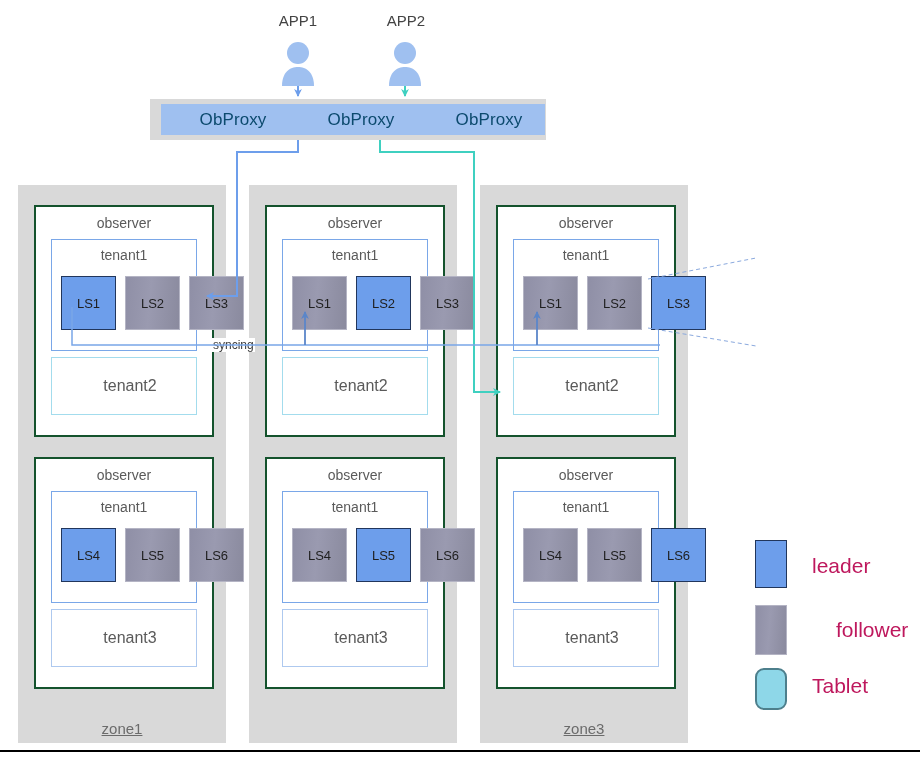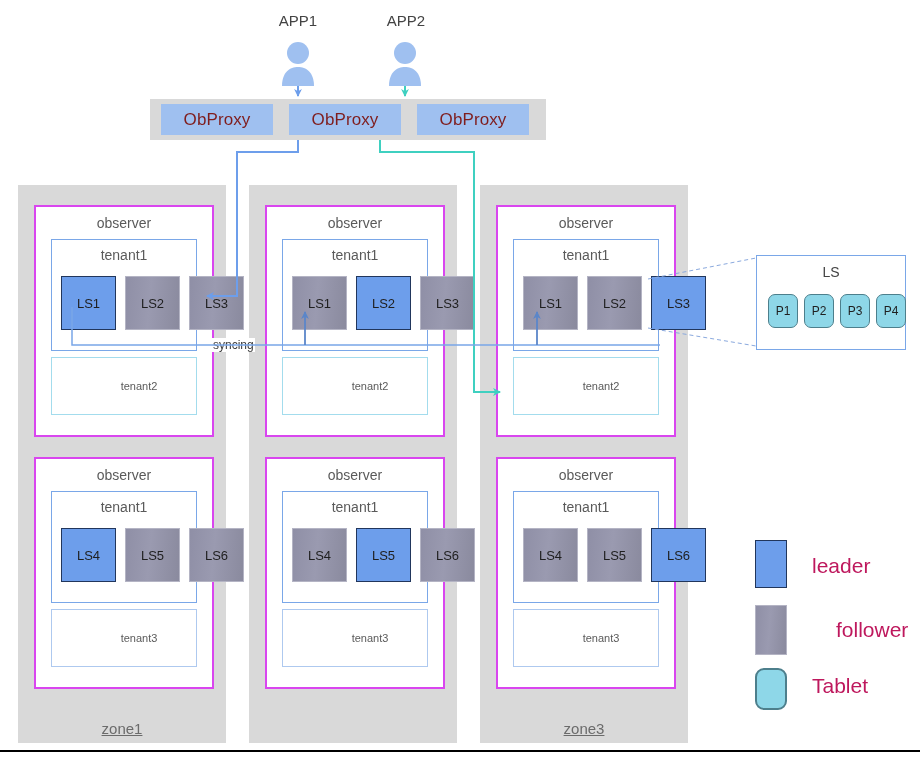--- a/index.html
+++ b/index.html
@@ -34,46 +34,47 @@
     width: 44px;
     height: 46px;
   }
 
   
   .proxy-band {
     background: #d9d9d9;
   }
   .proxy-box {
     background: #9fc0f0;
-    color: #7f1d1d;
+    color: #0c4a6e;
     font-size: 17px;
     display: flex;
     align-items: center;
     justify-content: center;
     letter-spacing: .1px;
+    padding-left: 16px;
   }
 
   
   .zone {
     background: #d9d9d9;
   }
   .zone-label {
     position: absolute;
     left: 0;
     bottom: 6px;
     width: 100%;
     text-align: center;
     font-size: 15px;
     color: #6b6b6b;
     text-decoration: underline;
   }
   .observer {
     position: absolute;
     background: #ffffff;
-    border: 2px solid #d946ef;
+    border: 2px solid #14532d;
   }
   .observer-title {
     position: absolute;
     top: 8px;
     left: 0;
     width: 100%;
     text-align: center;
     font-size: 14px;
     color: #5a5a5a;
   }
@@ -88,26 +89,26 @@
     position: absolute;
     top: 7px;
     left: 0;
     width: 100%;
     text-align: center;
     font-size: 14px;
     color: #5a5a5a;
   }
   .tenant-center {
     position: absolute;
-    left: 15px; top: 0;
+    left: 6px; top: 0;
     width: 100%; height: 100%;
     display: flex;
     align-items: center;
     justify-content: center;
-    font-size: 11px;
+    font-size: 16px;
     color: #5a5a5a;
   }
 
   
   .ls-row {
     position: absolute;
     display: flex;
     gap: 9px;
   }
   .ls {
@@ -326,29 +327,20 @@
           <div class="ls follower">LS5</div>
           <div class="ls leader">LS6</div>
         </div>
       </div>
       <div class="tenant tenant-t3" style="left:15px; top:150px; width:144px; height:56px;">
         <div class="tenant-center">tenant3</div>
       </div>
     </div>
   </div>
 
-  <div class="ls-detail abs" style="left:756px; top:255px; width:148px; height:93px;">
-    <div class="ls-detail-title">LS</div>
-    <div class="p-row" style="left:11px; top:38px;">
-      <div class="tablet">P1</div>
-      <div class="tablet">P2</div>
-      <div class="tablet">P3</div>
-      <div class="tablet">P4</div>
-    </div>
-  </div>
 
   <div class="abs legend-swatch leader" style="left:755px; top:540px; width:32px; height:48px;"></div>
   <div class="abs legend-text" style="left:812px; top:554px;">leader</div>
 
   <div class="abs legend-swatch follower" style="left:755px; top:605px; width:32px; height:50px;"></div>
   <div class="abs legend-text" style="left:836px; top:618px;">follower</div>
 
   <div class="abs legend-swatch tablet" style="left:755px; top:668px; width:32px; height:42px;"></div>
   <div class="abs legend-text" style="left:812px; top:674px;">Tablet</div>
 

